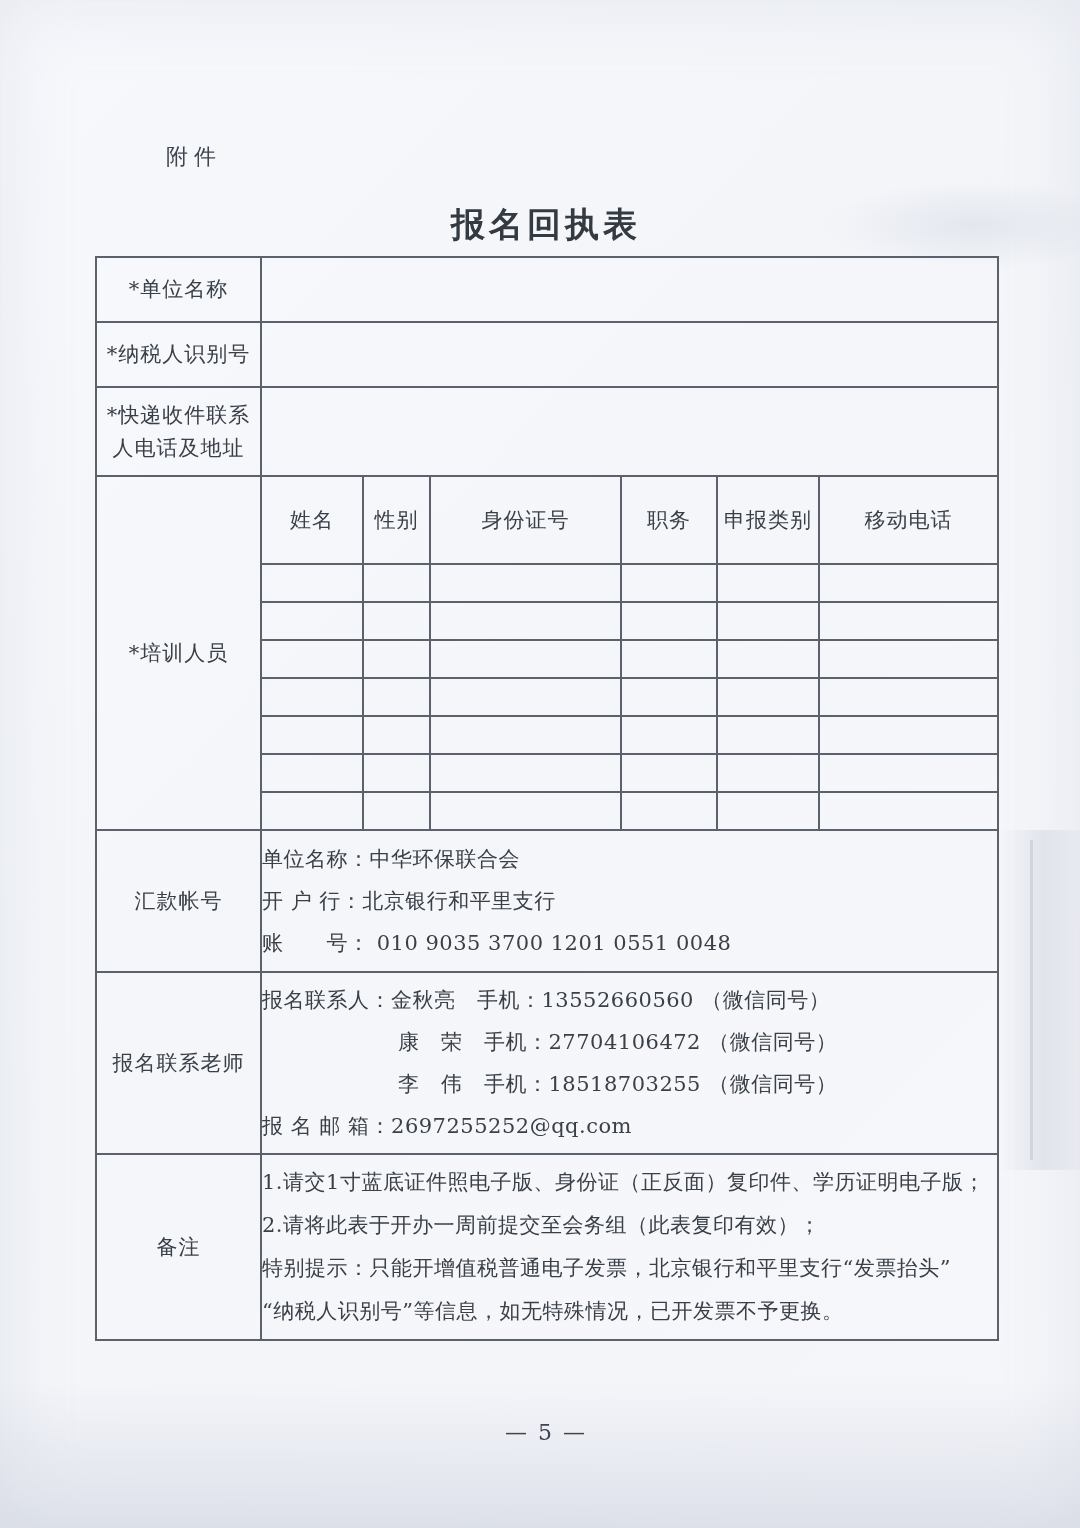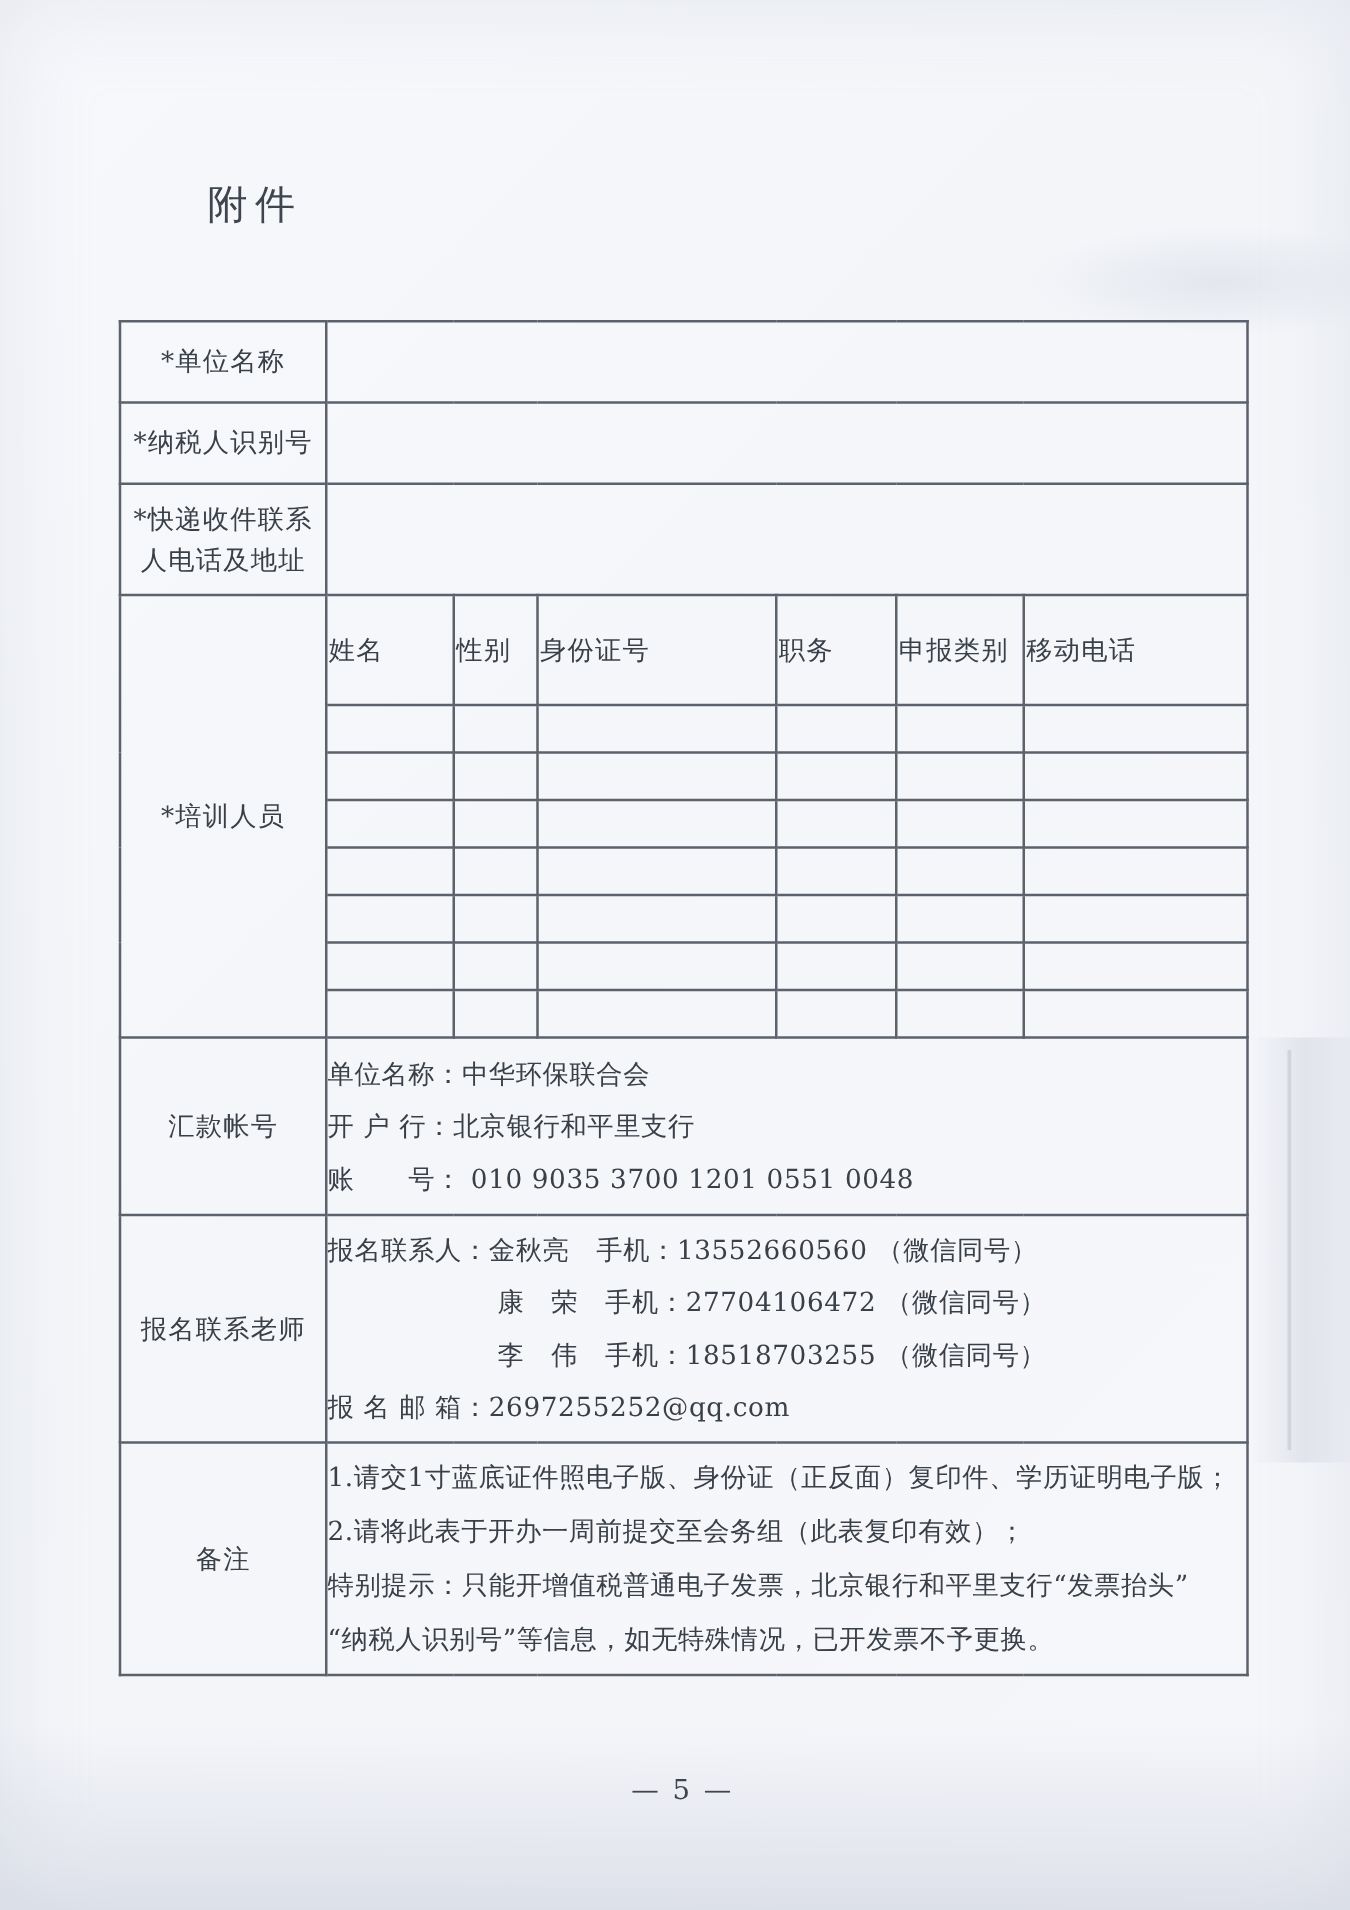--- a/index.html
+++ b/index.html
@@ -37,21 +37,21 @@
   }
   .smudge-d {
     left: 1030px; top: 840px; width: 3px; height: 320px;
     background: rgba(170,176,190,0.35);
   }
 
   .attachment {
     position: absolute;
     left: 166px;
     top: 142px;
-    font-size: 32px;
+    font-size: 22px;
     letter-spacing: 6px;
     color: #3f454e;
   }
   .title {
     position: absolute;
     left: 95px;
     top: 202px;
     width: 902px;
     margin: 0;
     text-align: center;
@@ -76,21 +76,21 @@
     background: rgba(248,249,253,0.35);
   }
   td.label {
     text-align: center;
     vertical-align: middle;
     white-space: pre-line;
     letter-spacing: 1px;
     line-height: 1.55;
   }
   td.th {
-    text-align: left;
+    text-align: center;
     vertical-align: middle;
     letter-spacing: 1px;
   }
   td.content {
     vertical-align: middle;
     padding: 6px 10px 6px 0;
   }
   td.blank { padding: 0; }
 
   tr.h59  { height: 65px; margin-top: 12px; }
@@ -129,20 +129,21 @@
 <body>
 
 <div class="page">
 
   <div class="smudge smudge-a"></div>
   <div class="smudge smudge-b"></div>
   <div class="smudge smudge-c"></div>
   <div class="smudge smudge-d"></div>
 
   <div class="attachment">附件</div>
+  <h1 class="title">报名回执表</h1>
 
   <table class="form-table">
     <colgroup>
       <col style="width:165px">
       <col style="width:102px">
       <col style="width:67px">
       <col style="width:191px">
       <col style="width:96px">
       <col style="width:102px">
       <col style="width:179px">

